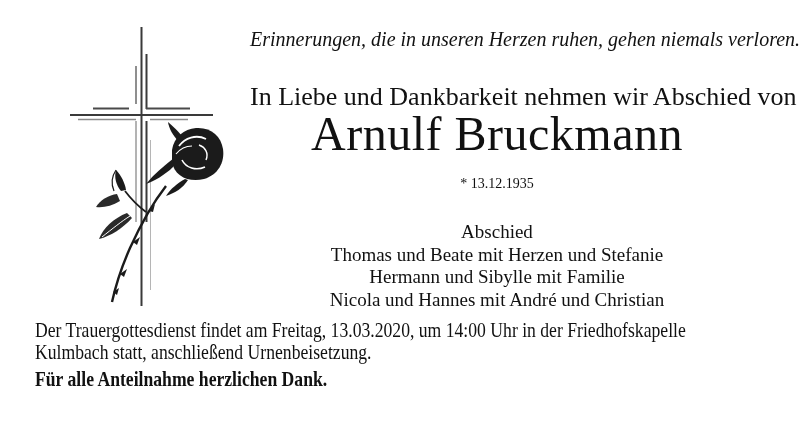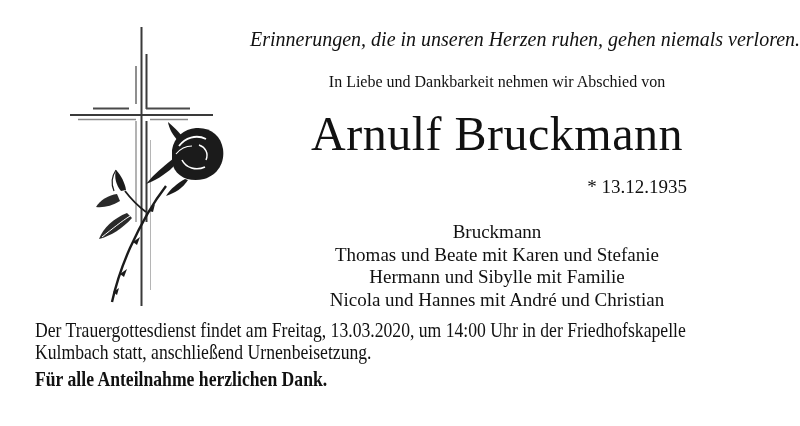--- a/index.html
+++ b/index.html
@@ -14,32 +14,32 @@
   .art{position:absolute;left:0;top:0;}
   .content{
     position:absolute;left:250px;top:0;width:494px;
     text-align:center;
   }
   .epigraph{
     position:absolute;left:0;top:28px;width:100%;
     font-style:italic;font-size:20px;white-space:nowrap;
   }
   .intro{
-    position:absolute;left:0;top:73px;width:100%;
-    font-size:16px;white-space:nowrap;
+    position:absolute;left:0;top:82px;width:100%;
+    font-size:26px;white-space:nowrap;
   }
   .name{
     position:absolute;left:0;top:106px;width:100%;
     font-size:48px;font-weight:normal;letter-spacing:.5px;
     margin:0;white-space:nowrap;text-align:center;
   }
   .dates{
     position:absolute;left:57px;top:176px;width:380px;
-    display:flex;justify-content:flex-end;
-    font-size:19px;
+    display:flex;justify-content:center;
+    font-size:14px;
   }
   .mourners{
     position:absolute;left:0;top:221px;width:100%;
     font-size:19px;line-height:22.5px;white-space:nowrap;
   }
   .service{
     position:absolute;left:35px;top:319px;
     font-size:21px;line-height:22px;
   }
   .thanks{
@@ -107,22 +107,22 @@
   </svg>
 
   <div class="content">
     <div class="epigraph">Erinnerungen, die in unseren Herzen ruhen, gehen niemals verloren.</div>
     <div class="intro">In Liebe und Dankbarkeit nehmen wir Abschied von</div>
     <h1 class="name">Arnulf Bruckmann</h1>
     <div class="dates">
       <span>* 13.12.1935</span>
     </div>
     <div class="mourners">
-      <div>Bruckmann</div>
-      <div>Thomas und Beate mit Karen und Stefanie</div>
+      <div>Abschied</div>
+      <div>Thomas und Beate mit Herzen und Stefanie</div>
       <div>Hermann und Sibylle mit Familie</div>
       <div>Nicola und Hannes mit André und Christian</div>
     </div>
   </div>
 
   <div class="service">
     <span class="narrow">Der Trauergottesdienst findet am Freitag, 13.03.2020, um 14:00 Uhr in der Friedhofskapelle Kulmbach statt, anschließend Urnenbeisetzung.</span>
   </div>
   <div class="thanks">
     <span class="narrow">Für alle Anteilnahme herzlichen Dank.</span>

